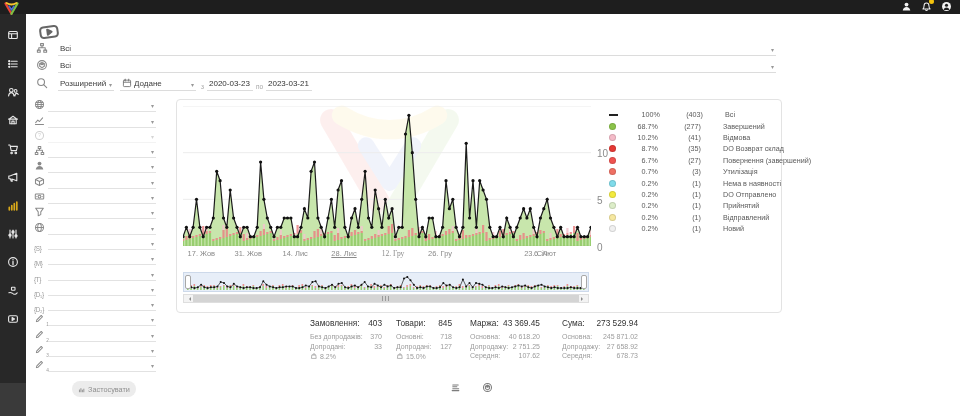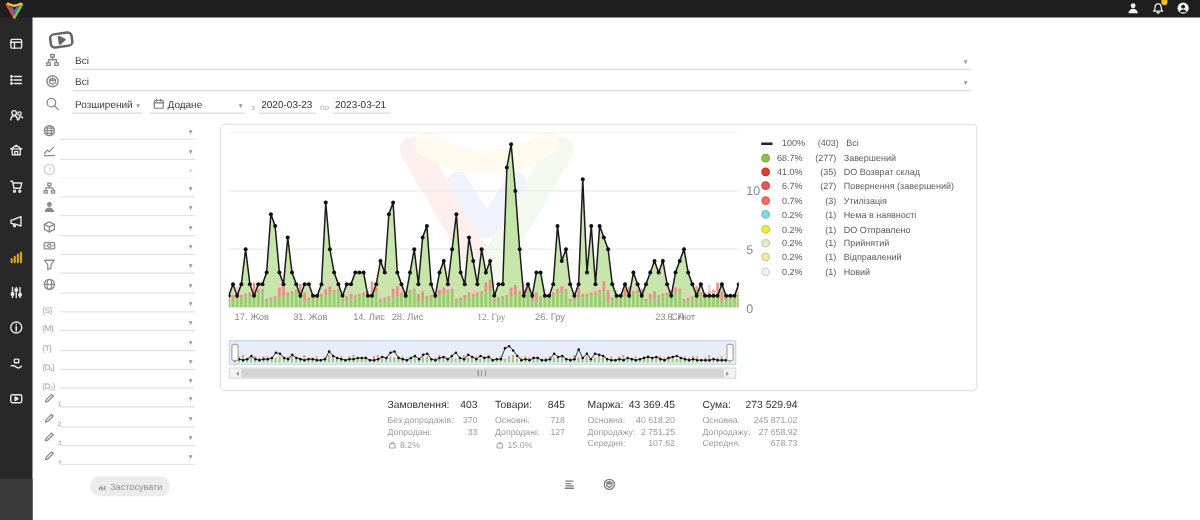--- a/index.html
+++ b/index.html
@@ -43,21 +43,21 @@
              font-family:inherit;cursor:pointer;}
   .apply-btn svg{width:7px;height:7px;color:#8f8f8f;}
 
   
   .card{position:absolute;left:176px;top:99px;width:604px;height:212px;border:1px solid #e3e3e3;border-radius:4px;background:#fff;}
   .watermark{position:absolute;left:130px;top:-4px;width:165px;height:150px;opacity:.08;pointer-events:none;}
   .plot{position:absolute;left:6px;top:6px;}
   .ylab{position:absolute;left:420px;font-size:10px;color:#8a8a8a;}
   .xlab{position:absolute;top:149px;width:40px;text-align:center;font-size:7.5px;color:#8a8a8a;}
   .legend{position:absolute;left:432px;top:9px;width:166px;}
-  .lg-row{display:flex;align-items:center;height:11.4px;font-size:7.2px;color:#5a5a5a;cursor:pointer;}
+  .lg-row{display:flex;align-items:center;height:11.4px;font-size:7.2px;color:#5a5a5a;cursor:pointer;gap:16px;}
   .lg-sw{width:7px;height:7px;border-radius:50%;flex:none;box-shadow:inset 0 0 0 1px rgba(0,0,0,.12);}
   .lg-line{width:9px;height:2px;border-radius:0;background:#222;box-shadow:none;}
   .lg-pct{width:26px;text-align:right;flex:none;}
   .lg-cnt{width:27px;text-align:right;flex:none;}
   .lg-lab{margin-left:6px;white-space:nowrap;}
   .minimap{position:absolute;left:6px;top:172px;width:406px;height:20px;background:#e7eef8;border:1px solid #cdd9ea;box-sizing:border-box;}
   .mm-handle{position:absolute;top:2px;width:6px;height:14px;background:#fff;border:1px solid #a8a8a8;border-radius:2px;box-sizing:border-box;cursor:ew-resize;}
   .scrollbar{position:absolute;left:6px;top:194px;width:406px;height:9px;background:#f3f3f3;border:1px solid #dedede;box-sizing:border-box;}
   .sb-arrow{position:absolute;top:0;width:9px;height:7px;cursor:pointer;}
   .sb-arrow:before{content:"";position:absolute;top:2px;border:2px solid transparent;}
@@ -917,42 +917,48 @@
       </div>
     <div id="ylabels">
         <span class="ylab" style="top: 141.5px;">0</span>
         <span class="ylab" style="top: 94.8333px;">5</span>
         <span class="ylab" style="top: 48.1667px;">10</span>
       </div>
     <div id="xlabels">
         <span class="xlab" style="left: 4.36px;">17. Жов</span>
         <span class="xlab" style="left: 51.28px;">31. Жов</span>
         <span class="xlab" style="left: 98.2px;">14. Лис</span>
-        <span class="xlab" style="left: 129px;">28. Лис</span>
+        <span class="xlab" style="left: 147px; text-decoration: underline;">28. Лис</span>
         <span class="xlab" style="left: 196.12px; font-family: Liberation Serif, serif;">12. Гру</span>
         <span class="xlab" style="left: 243.04px;">26. Гру</span>
         <span class="xlab" style="left: 338.92px;">23. Січ</span>
         <span class="xlab" style="left: 348px;">6. Лют</span>
       </div>
     <div class="legend" id="legend">
         <div class="lg-row">
           <span class="lg-sw lg-line" style="background:#222222"></span>
           <span class="lg-pct">100%</span>
           <span class="lg-cnt">(403)</span>
           <span class="lg-lab">Всі</span>
         </div>
         <div class="lg-row">
           <span class="lg-sw " style="background:#8BC34A"></span>
           <span class="lg-pct">68.7%</span>
           <span class="lg-cnt">(277)</span>
           <span class="lg-lab">Завершений</span>
         </div>
         <div class="lg-row">
+          <span class="lg-sw " style="background:#F4BBC8"></span>
+          <span class="lg-pct">10.2%</span>
+          <span class="lg-cnt">(41)</span>
+          <span class="lg-lab">Відмова</span>
+        </div>
+        <div class="lg-row">
           <span class="lg-sw " style="background:#E53935"></span>
-          <span class="lg-pct">41.0%</span>
+          <span class="lg-pct">8.7%</span>
           <span class="lg-cnt">(35)</span>
           <span class="lg-lab">DO Возврат склад</span>
         </div>
         <div class="lg-row">
           <span class="lg-sw " style="background:#EF5350"></span>
           <span class="lg-pct">6.7%</span>
           <span class="lg-cnt">(27)</span>
           <span class="lg-lab">Повернення (завершений)</span>
         </div>
         <div class="lg-row">

